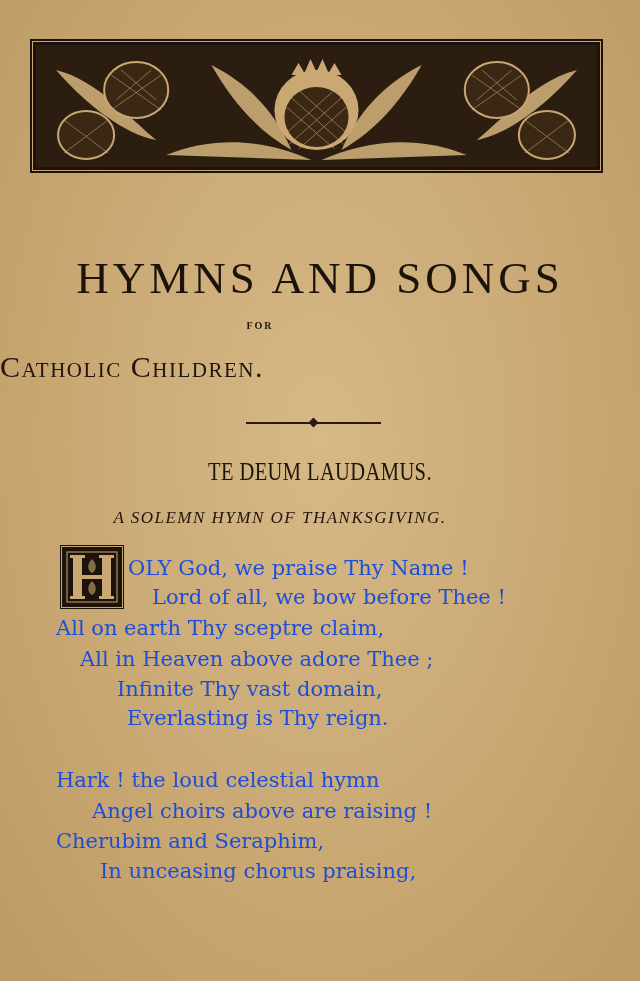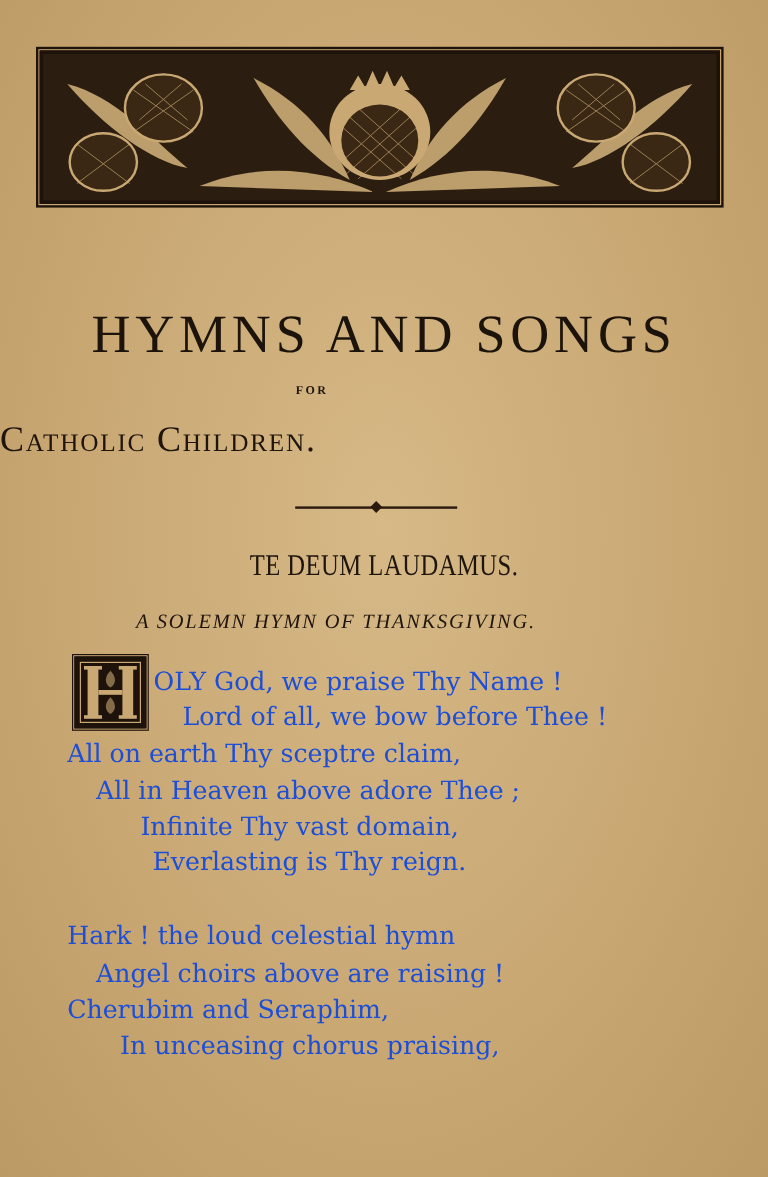--- a/index.html
+++ b/index.html
@@ -140,18 +140,18 @@
     <div class="verse-line" style="left:128px; top:556px;">OLY God, we praise Thy Name !</div>
     <div class="verse-line" style="left:152px; top:585px;">Lord of all, we bow before Thee !</div>
     <div class="verse-line" style="left:56px; top:616px;text-align:center;">All on earth Thy sceptre claim,</div>
     <div class="verse-line" style="left:80px; top:647px;">All in Heaven above adore Thee ;</div>
     <div class="verse-line" style="left:105px; top:677px;margin-left:12px;">Infinite Thy vast domain,</div>
     <div class="verse-line" style="left:105px; top:706px;margin-left:22px;">Everlasting is Thy reign.</div>
   </div>
 
   <div>
     <div class="verse-line" style="left:56px; top:768px;">Hark ! the loud celestial hymn</div>
-    <div class="verse-line" style="left:80px; top:799px;">Angel choirs above are raising !</div>
+    <div class="verse-line" style="left:92px; top:799px;">Angel choirs above are raising !</div>
     <div class="verse-line" style="left:56px; top:829px;">Cherubim and Seraphim,</div>
     <div class="verse-line" style="left:80px; top:859px;margin-left:20px;">In unceasing chorus praising,</div>
   </div>
 
 </div>
 
 </body></html>

